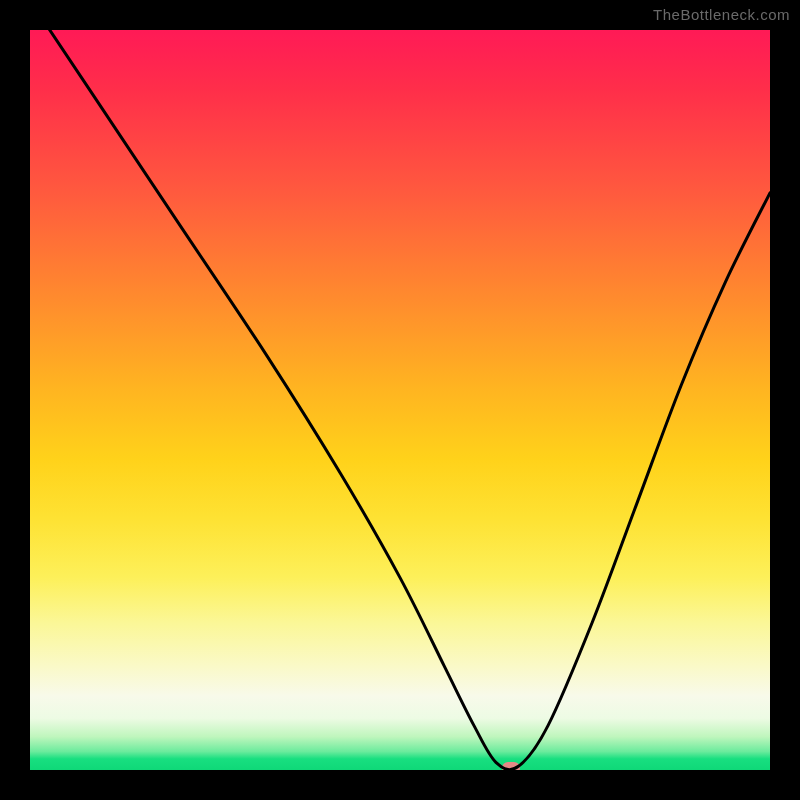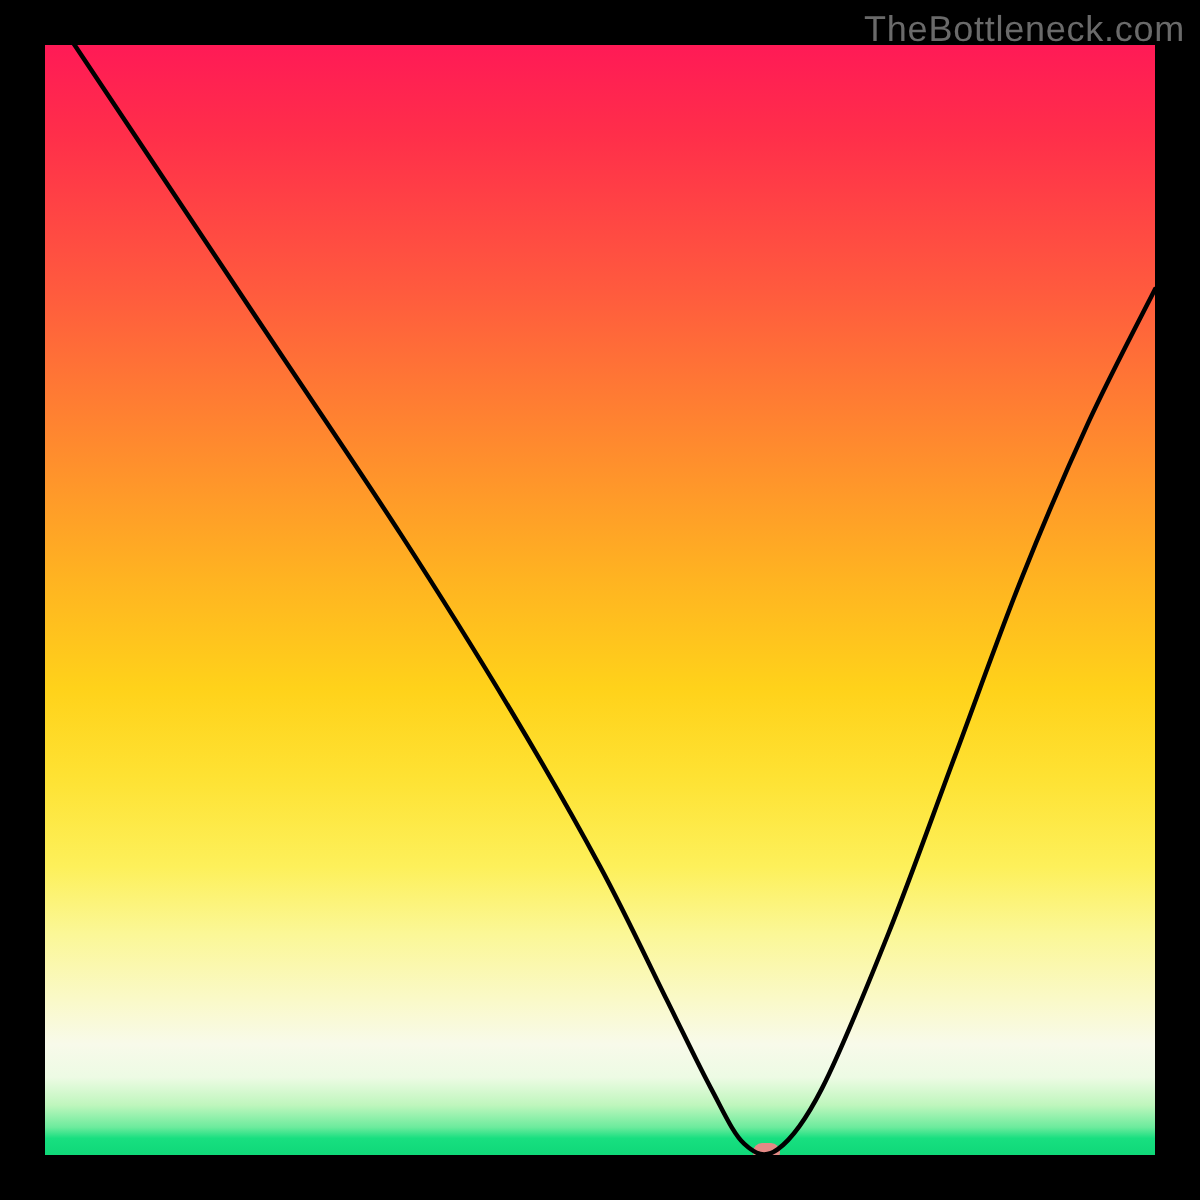--- a/index.html
+++ b/index.html
@@ -15,21 +15,21 @@
     position: relative;
     width: 800px;
     height: 800px;
     background: #000;
   }
   .watermark {
     position: absolute;
     top: 6px;
     right: 10px;
     color: #6a6a6a;
-    font-size: 24px;
+    font-size: 15px;
     font-weight: 400;
     letter-spacing: 0.5px;
     z-index: 5;
   }
   .plot-area {
     position: absolute;
     left: 30px;
     top: 30px;
     width: 740px;
     height: 740px;

